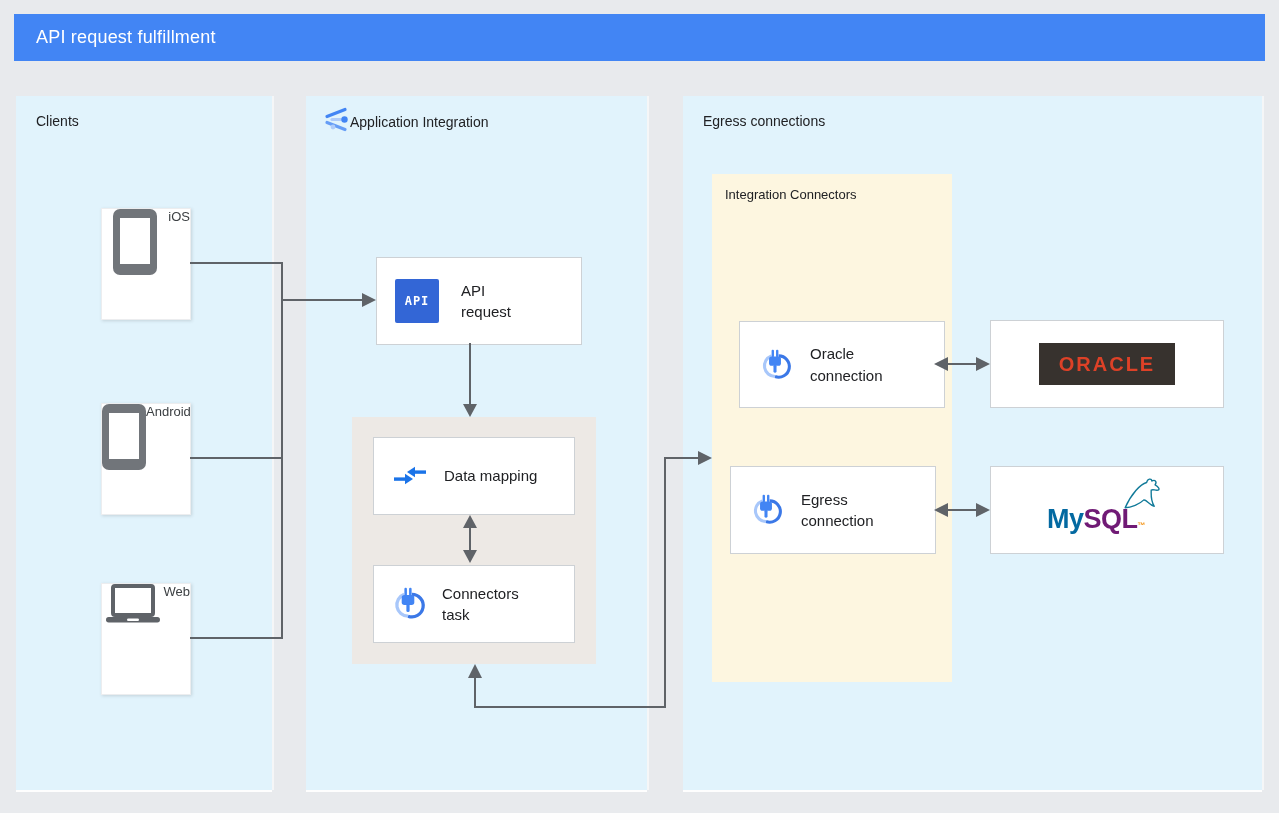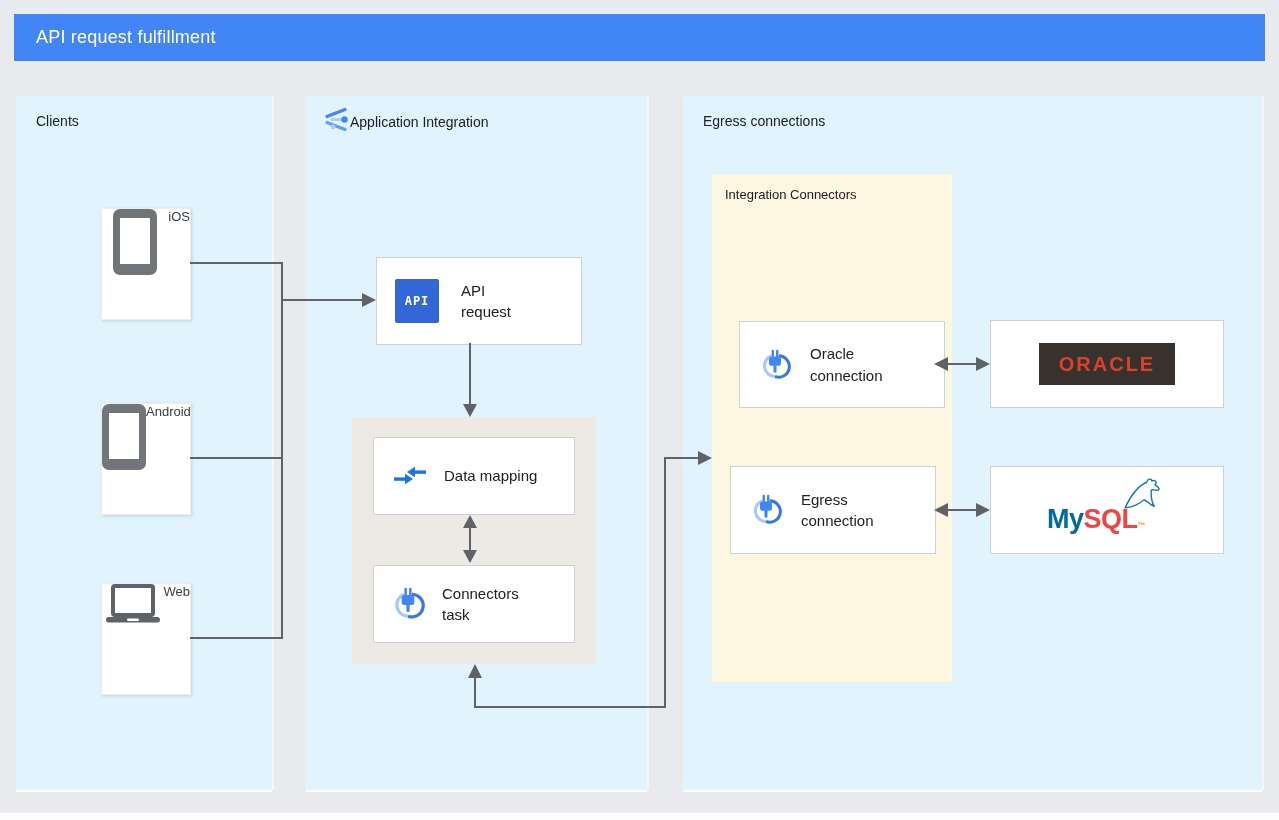--- a/index.html
+++ b/index.html
@@ -58,21 +58,21 @@
   .conn-card .node-label{margin-left:16px;width:110px;}
 
   #card-oracle-logo{left:307px;top:224px;width:232px;height:86px;justify-content:center;}
   #card-mysql-logo{left:307px;top:370px;width:232px;height:86px;justify-content:center;}
   .oracle-chip{width:136px;height:42px;background:#37322E;display:flex;align-items:center;justify-content:center;}
   .oracle-chip span{color:#DD4127;font-weight:bold;font-size:20px;letter-spacing:2px;}
   .mysql-logo{position:relative;width:120px;height:50px;}
   .mysql-logo .dolphin{position:absolute;right:2px;top:-8px;}
   .mysql-logo .wordmark{position:absolute;left:0;bottom:0;font-size:27px;font-weight:bold;letter-spacing:-.5px;}
   .mysql-logo .my{color:#0369a1;}
-  .mysql-logo .sql{color:#ef4444;}
+  .mysql-logo .sql{color:#701a75;}
   .mysql-logo .tm{font-size:8px;color:#F29111;vertical-align:baseline;}
 
   #wires{position:absolute;left:0;top:0;pointer-events:none;}
   .bottom-strip{position:absolute;left:0;bottom:0;width:100%;height:7px;background:#FDFDFD;}
 </style>
 </head>
 <body>
 
 <div id="canvas">
 

